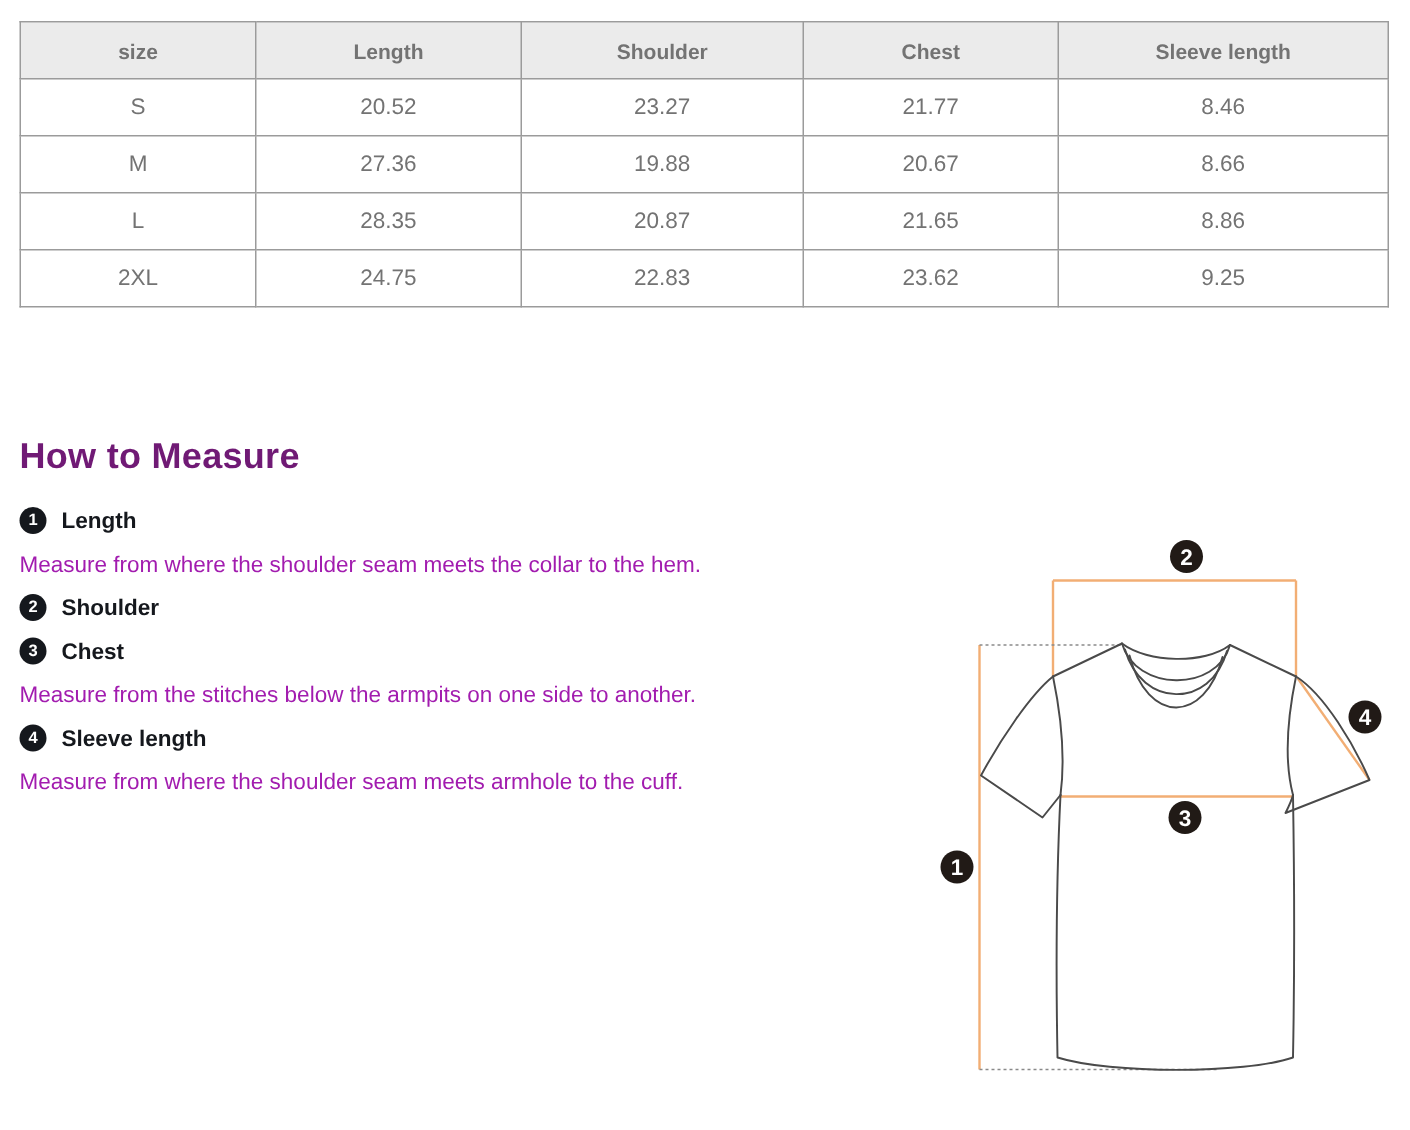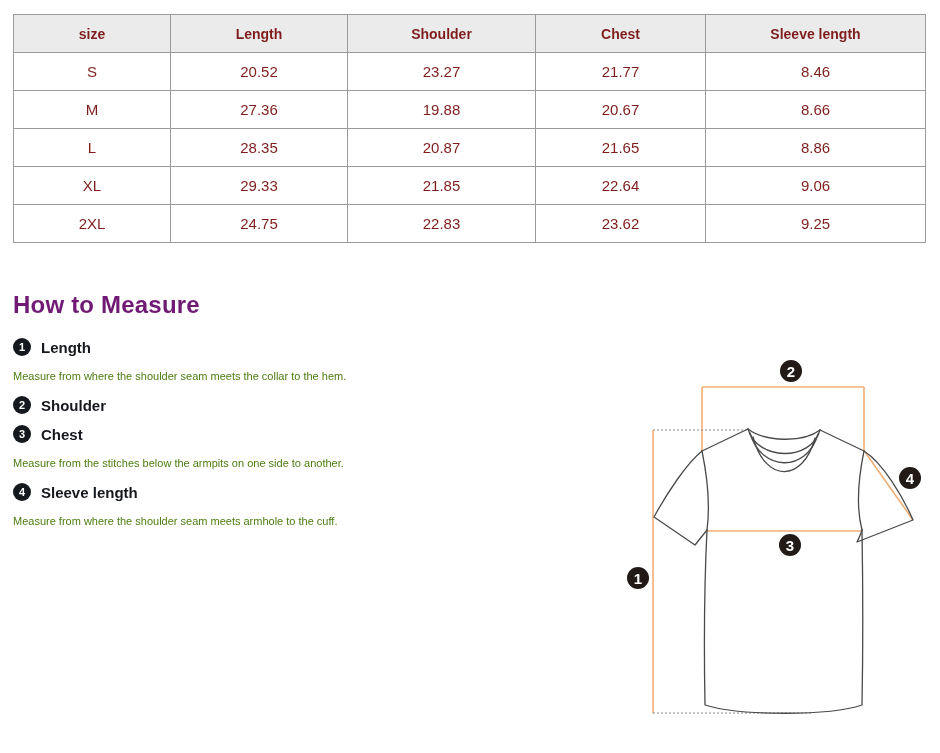--- a/index.html
+++ b/index.html
@@ -6,21 +6,21 @@
   body{
     width:940px;height:753px;position:relative;overflow:hidden;
     font-family:"Liberation Sans","DejaVu Sans",sans-serif;
     -webkit-font-smoothing:antialiased;
   }
 
   
   table.size-table{
     position:absolute;left:13px;top:14px;width:912px;
     border-collapse:collapse;table-layout:fixed;
-    text-align:center;color:#7f1d1d;
+    text-align:center;color:#737373;
   }
   table.size-table th{
     background:#ebebeb;border:1px solid #9b9b9b;
     font-size:14px;font-weight:700;height:37px;padding:0;
   }
   table.size-table td{
     background:#fff;border:1px solid #9b9b9b;
     font-size:15px;font-weight:400;height:37px;padding:0;
   }
 
@@ -33,21 +33,21 @@
   .item-label{
     display:flex;align-items:center;gap:10px;
     margin:0 0 11px 0;font-size:15px;font-weight:700;color:#15181d;
   }
   .num-badge{
     width:18px;height:18px;border-radius:50%;background:#15181d;color:#fff;
     font-size:11px;font-weight:700;display:inline-flex;
     align-items:center;justify-content:center;flex:0 0 18px;
   }
   .item-desc{
-    margin:0 0 10px 0;font-size:11px;font-weight:400;color:#4d7c0f;line-height:19px;
+    margin:0 0 10px 0;font-size:15px;font-weight:400;color:#a21caf;line-height:19px;
   }
 
   
   .diagram{position:absolute;left:625px;top:355px;width:310px;height:380px;}
   .shirt-line{fill:none;stroke:#4a4a4a;stroke-width:1.3;stroke-linecap:round;stroke-linejoin:round;}
   .measure-line{fill:none;stroke:#f2ae74;stroke-width:1.6;stroke-linecap:butt;}
   .dotted-line{fill:none;stroke:#8a8a8a;stroke-width:1;stroke-dasharray:2 2;}
   .svg-badge{fill:#211a16;}
   .svg-badge-num{
     fill:#fff;font-family:"Liberation Sans","DejaVu Sans",sans-serif;
@@ -88,27 +88,20 @@
       <td>19.88</td>
       <td>20.67</td>
       <td>8.66</td>
     </tr>
     <tr>
       <td>L</td>
       <td>28.35</td>
       <td>20.87</td>
       <td>21.65</td>
       <td>8.86</td>
-    </tr>
-    <tr>
-      <td>XL</td>
-      <td>29.33</td>
-      <td>21.85</td>
-      <td>22.64</td>
-      <td>9.06</td>
     </tr>
     <tr>
       <td>2XL</td>
       <td>24.75</td>
       <td>22.83</td>
       <td>23.62</td>
       <td>9.25</td>
     </tr>
   </tbody>
 </table>

